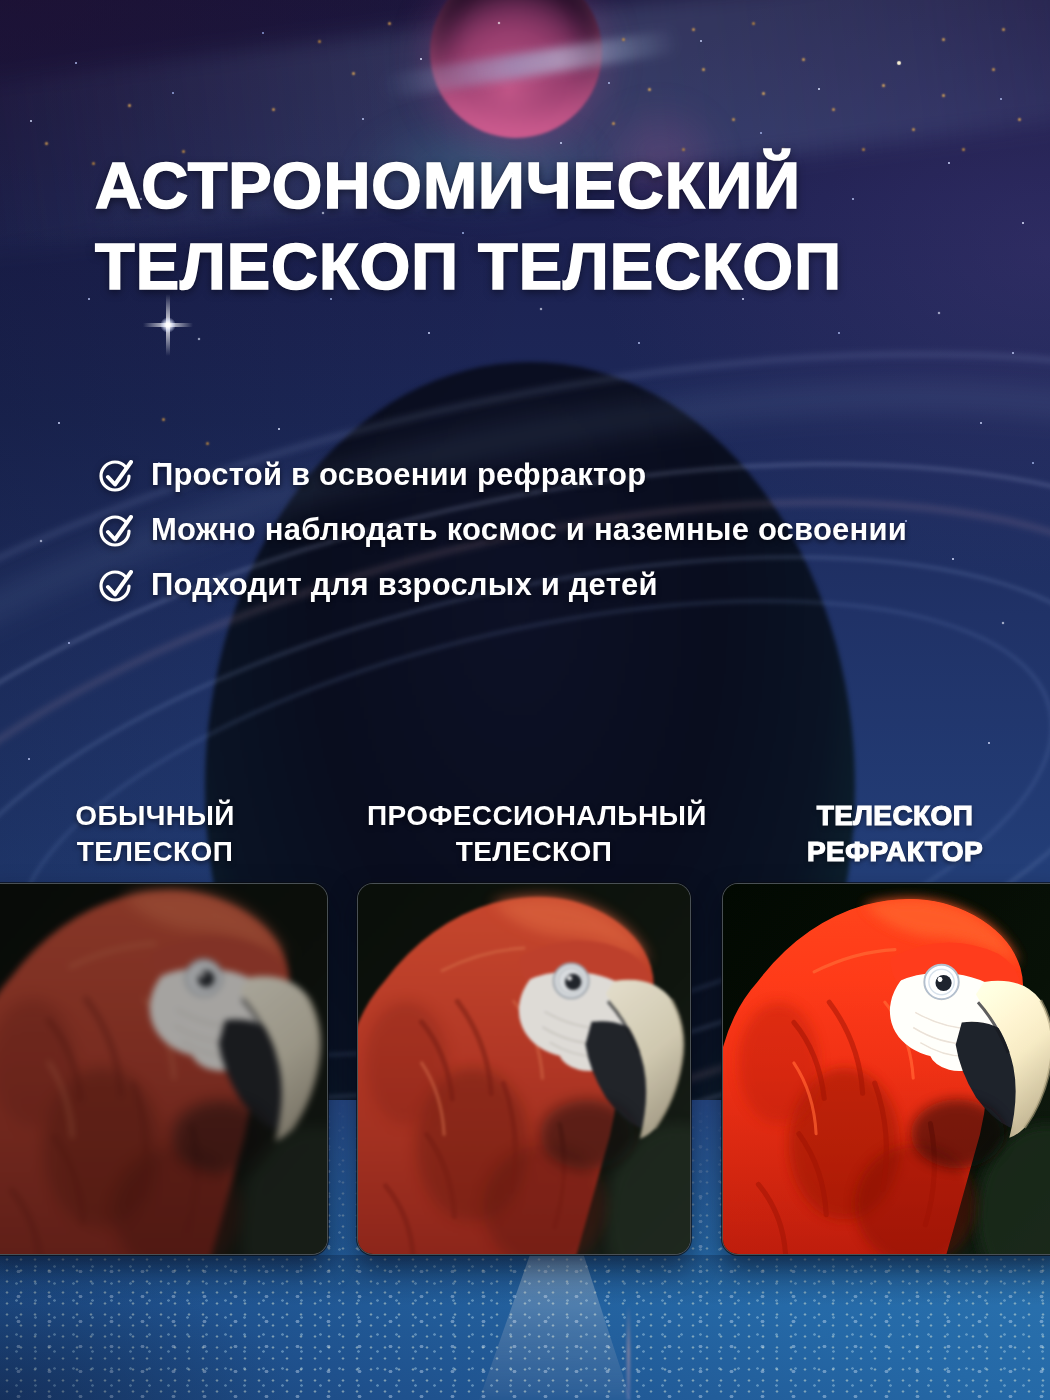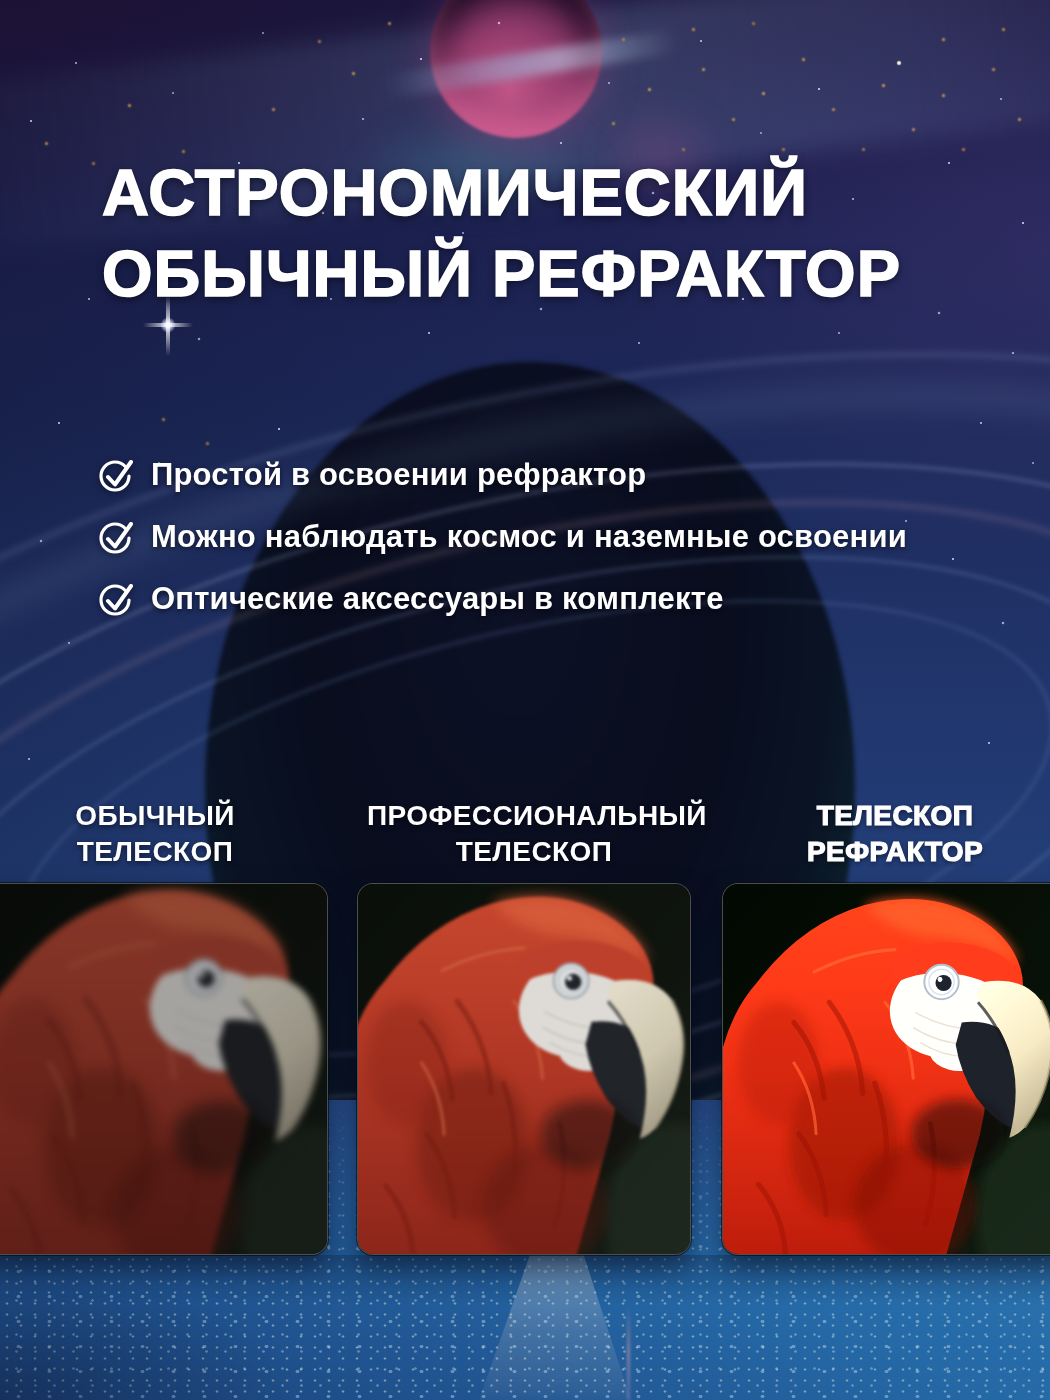--- a/index.html
+++ b/index.html
@@ -89,21 +89,21 @@
       linear-gradient(180deg,rgba(12,22,48,.28),transparent 35%);}
   .beam{left:468px;top:1252px;width:185px;height:148px;z-index:13;
     background:linear-gradient(180deg,rgba(255,248,242,.30) 0%,rgba(252,228,218,.15) 55%,rgba(250,212,200,.05) 100%);
     clip-path:polygon(34% 0,62% 0,88% 100%,6% 100%);filter:blur(7px);}
   .beam-line{left:627px;top:1305px;width:3px;height:95px;z-index:13;filter:blur(1.5px);
     background:linear-gradient(180deg,rgba(255,190,180,0),rgba(255,172,160,.45),rgba(205,165,220,.25));}
   
   .title{left:90px;top:140px;z-index:20;font-weight:900;font-size:65px;line-height:81px;
     letter-spacing:1px;-webkit-text-stroke:1.6px #ffffff;
     text-shadow:0 3px 8px rgba(0,0,10,.55),0 0 2px rgba(0,0,10,.4);white-space:nowrap;}
-  .features{left:98px;top:456px;z-index:20;display:flex;flex-direction:column;gap:24px;}
+  .features{left:98px;top:456px;z-index:20;display:flex;flex-direction:column;gap:17px;}
   .feature{display:flex;align-items:center;gap:13px;height:38px;}
   .feature .txt{font-size:31px;font-weight:700;letter-spacing:.2px;
     text-shadow:0 2px 5px rgba(0,0,10,.6);white-space:nowrap;}
   .check{width:40px;height:38px;flex:0 0 auto;filter:drop-shadow(0 2px 3px rgba(0,0,10,.5));}
   
   .col-label{top:798px;z-index:20;text-align:center;font-size:28px;line-height:36px;font-weight:700;
     letter-spacing:.4px;text-shadow:0 2px 5px rgba(0,0,10,.6);}
   .col-label.strong{font-weight:900;-webkit-text-stroke:1.2px #fff;}
   .lbl1{left:-18px;width:346px;}
   .lbl2{left:367px;width:334px;}
@@ -209,23 +209,23 @@
       <div class="h"></div>
       <div class="v"></div>
       <div class="c"></div>
     </div>
   <div class="abs surface"></div>
   <div class="abs surface-fade"></div>
   <div class="abs surface-shade"></div>
   <div class="abs beam"></div>
   <div class="abs beam-line"></div>
 
-  <h1 class="abs title" style="margin:12px;">
+  <h1 class="abs title" style="margin:5px;">
     <span style="display:block">АСТРОНОМИЧЕСКИЙ</span>
-    <span style="display:block">ОБЫЧНЫЙ РЕФРАКТОР</span>
+    <span style="display:block">ТЕЛЕСКОП ТЕЛЕСКОП</span>
   </h1>
 
   <div class="abs features">
     <div class="feature">
       <svg class="check" viewBox="0 0 40 38">
         <circle cx="17" cy="20" r="14" fill="none" stroke="#fff" stroke-width="3.2" stroke-dasharray="77 11" stroke-linecap="round"></circle>
         <path d="M10 21 L17 28.5 L33 6" fill="none" stroke="#fff" stroke-width="4" stroke-linecap="round" stroke-linejoin="round"></path>
       </svg>
       <span class="txt">Простой в освоении рефрактор</span>
     </div>
@@ -234,21 +234,21 @@
         <circle cx="17" cy="20" r="14" fill="none" stroke="#fff" stroke-width="3.2" stroke-dasharray="77 11" stroke-linecap="round"></circle>
         <path d="M10 21 L17 28.5 L33 6" fill="none" stroke="#fff" stroke-width="4" stroke-linecap="round" stroke-linejoin="round"></path>
       </svg>
       <span class="txt">Можно наблюдать космос и наземные освоении</span>
     </div>
     <div class="feature">
       <svg class="check" viewBox="0 0 40 38">
         <circle cx="17" cy="20" r="14" fill="none" stroke="#fff" stroke-width="3.2" stroke-dasharray="77 11" stroke-linecap="round"></circle>
         <path d="M10 21 L17 28.5 L33 6" fill="none" stroke="#fff" stroke-width="4" stroke-linecap="round" stroke-linejoin="round"></path>
       </svg>
-      <span class="txt">Оптические аксессуары в комплекте</span>
+      <span class="txt">Подходит для взрослых и детей</span>
     </div>
   </div>
 
   <div class="abs col-label lbl1">
     <span style="display:block">ОБЫЧНЫЙ</span>
     <span style="display:block">ТЕЛЕСКОП</span>
   </div>
   <div class="abs col-label lbl2">
     <span style="display:block">ПРОФЕССИОНАЛЬНЫЙ</span>
     <span style="display:block">ТЕЛЕСКОП</span>

